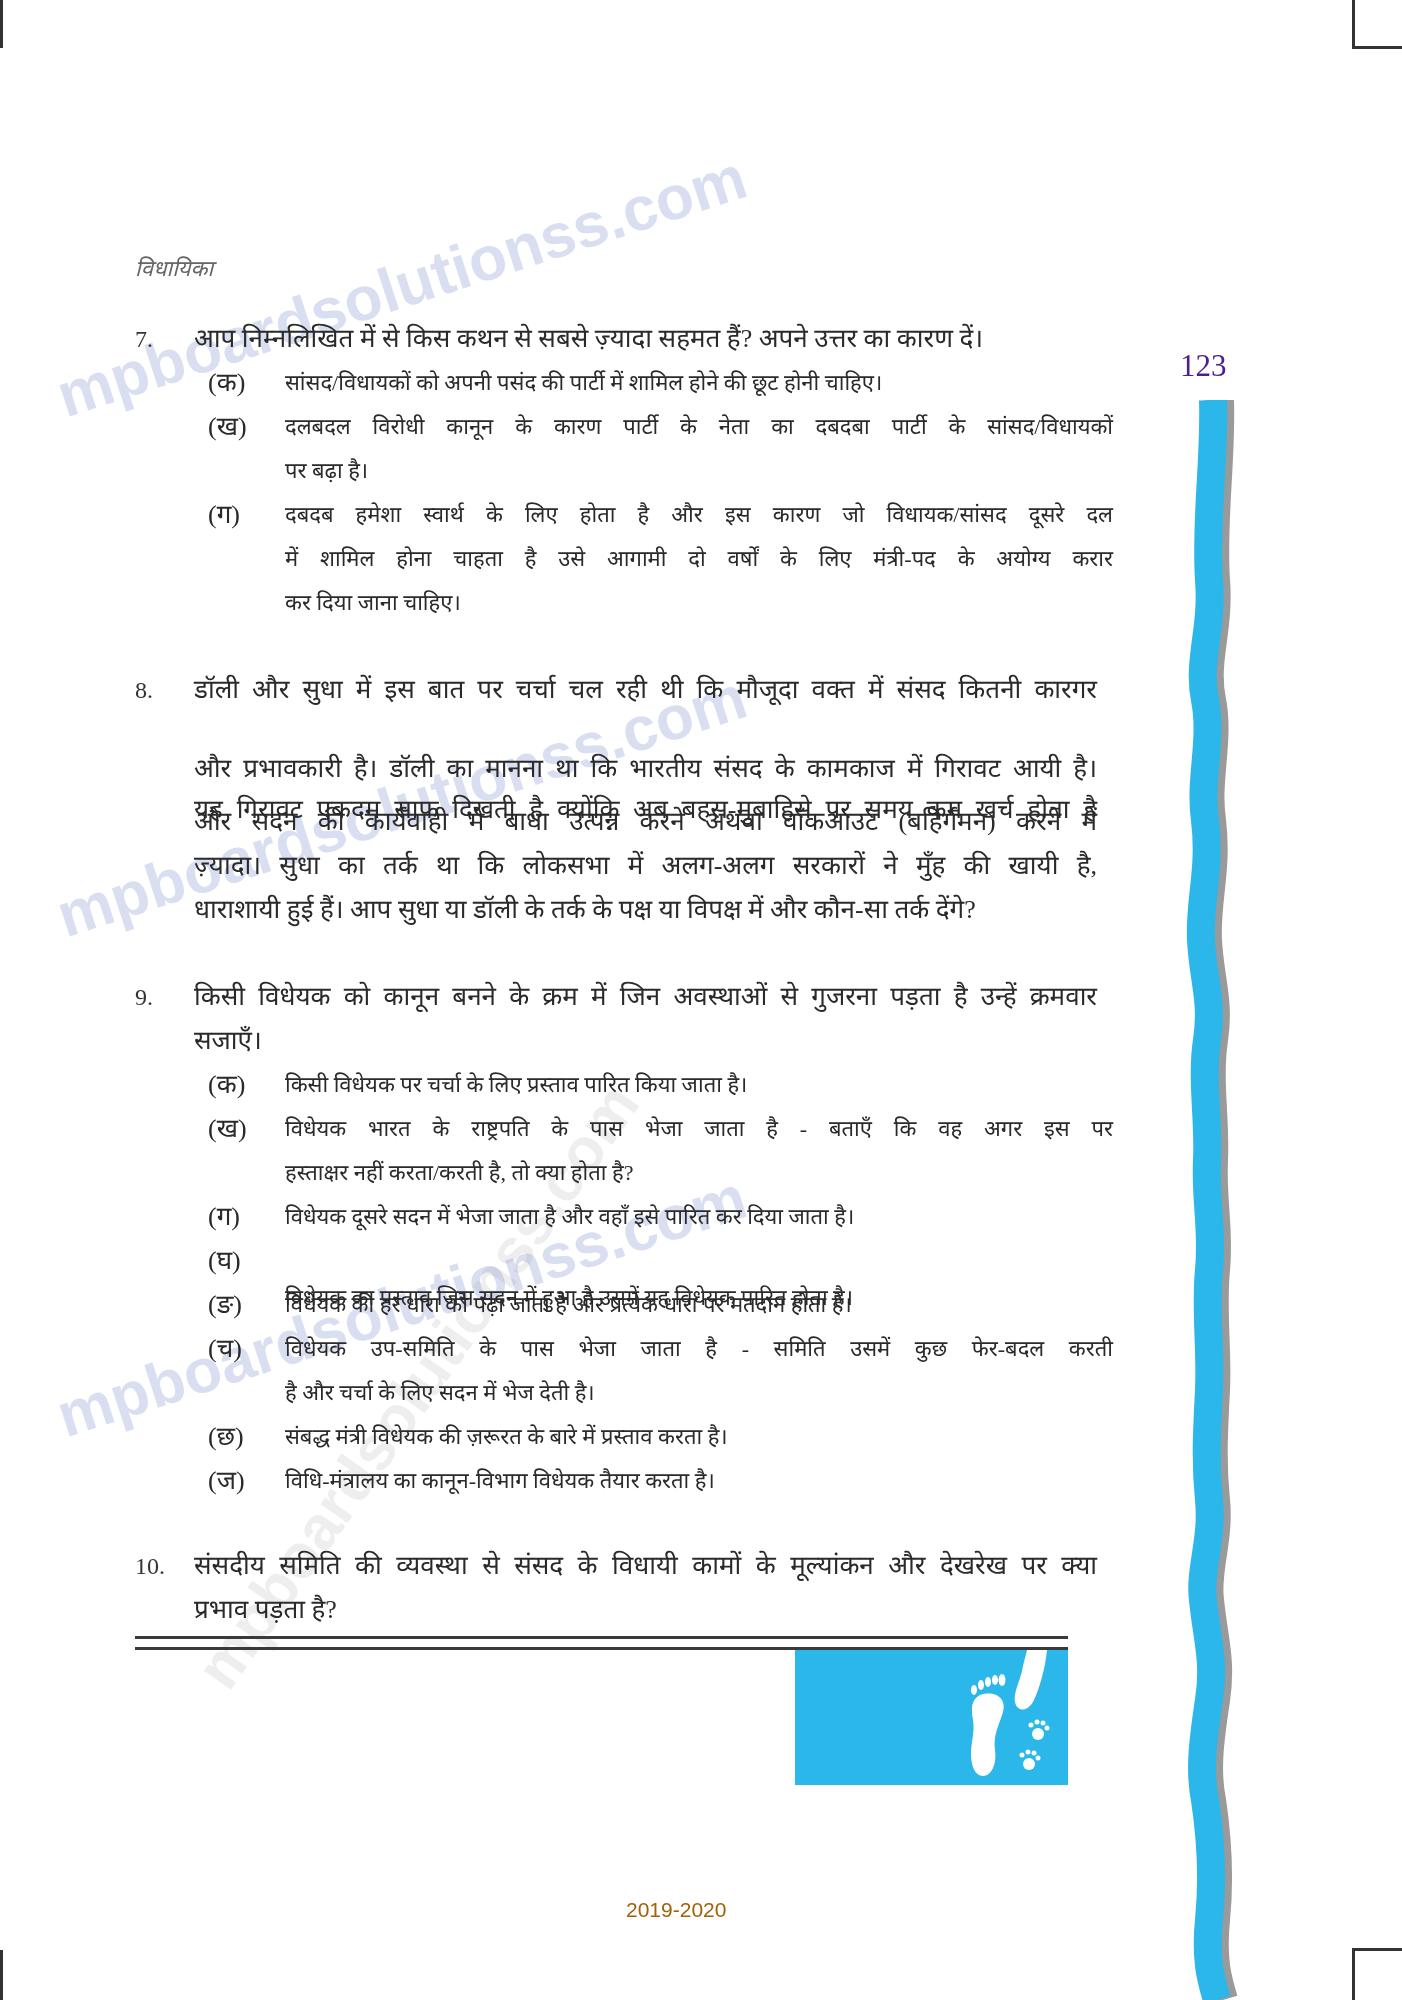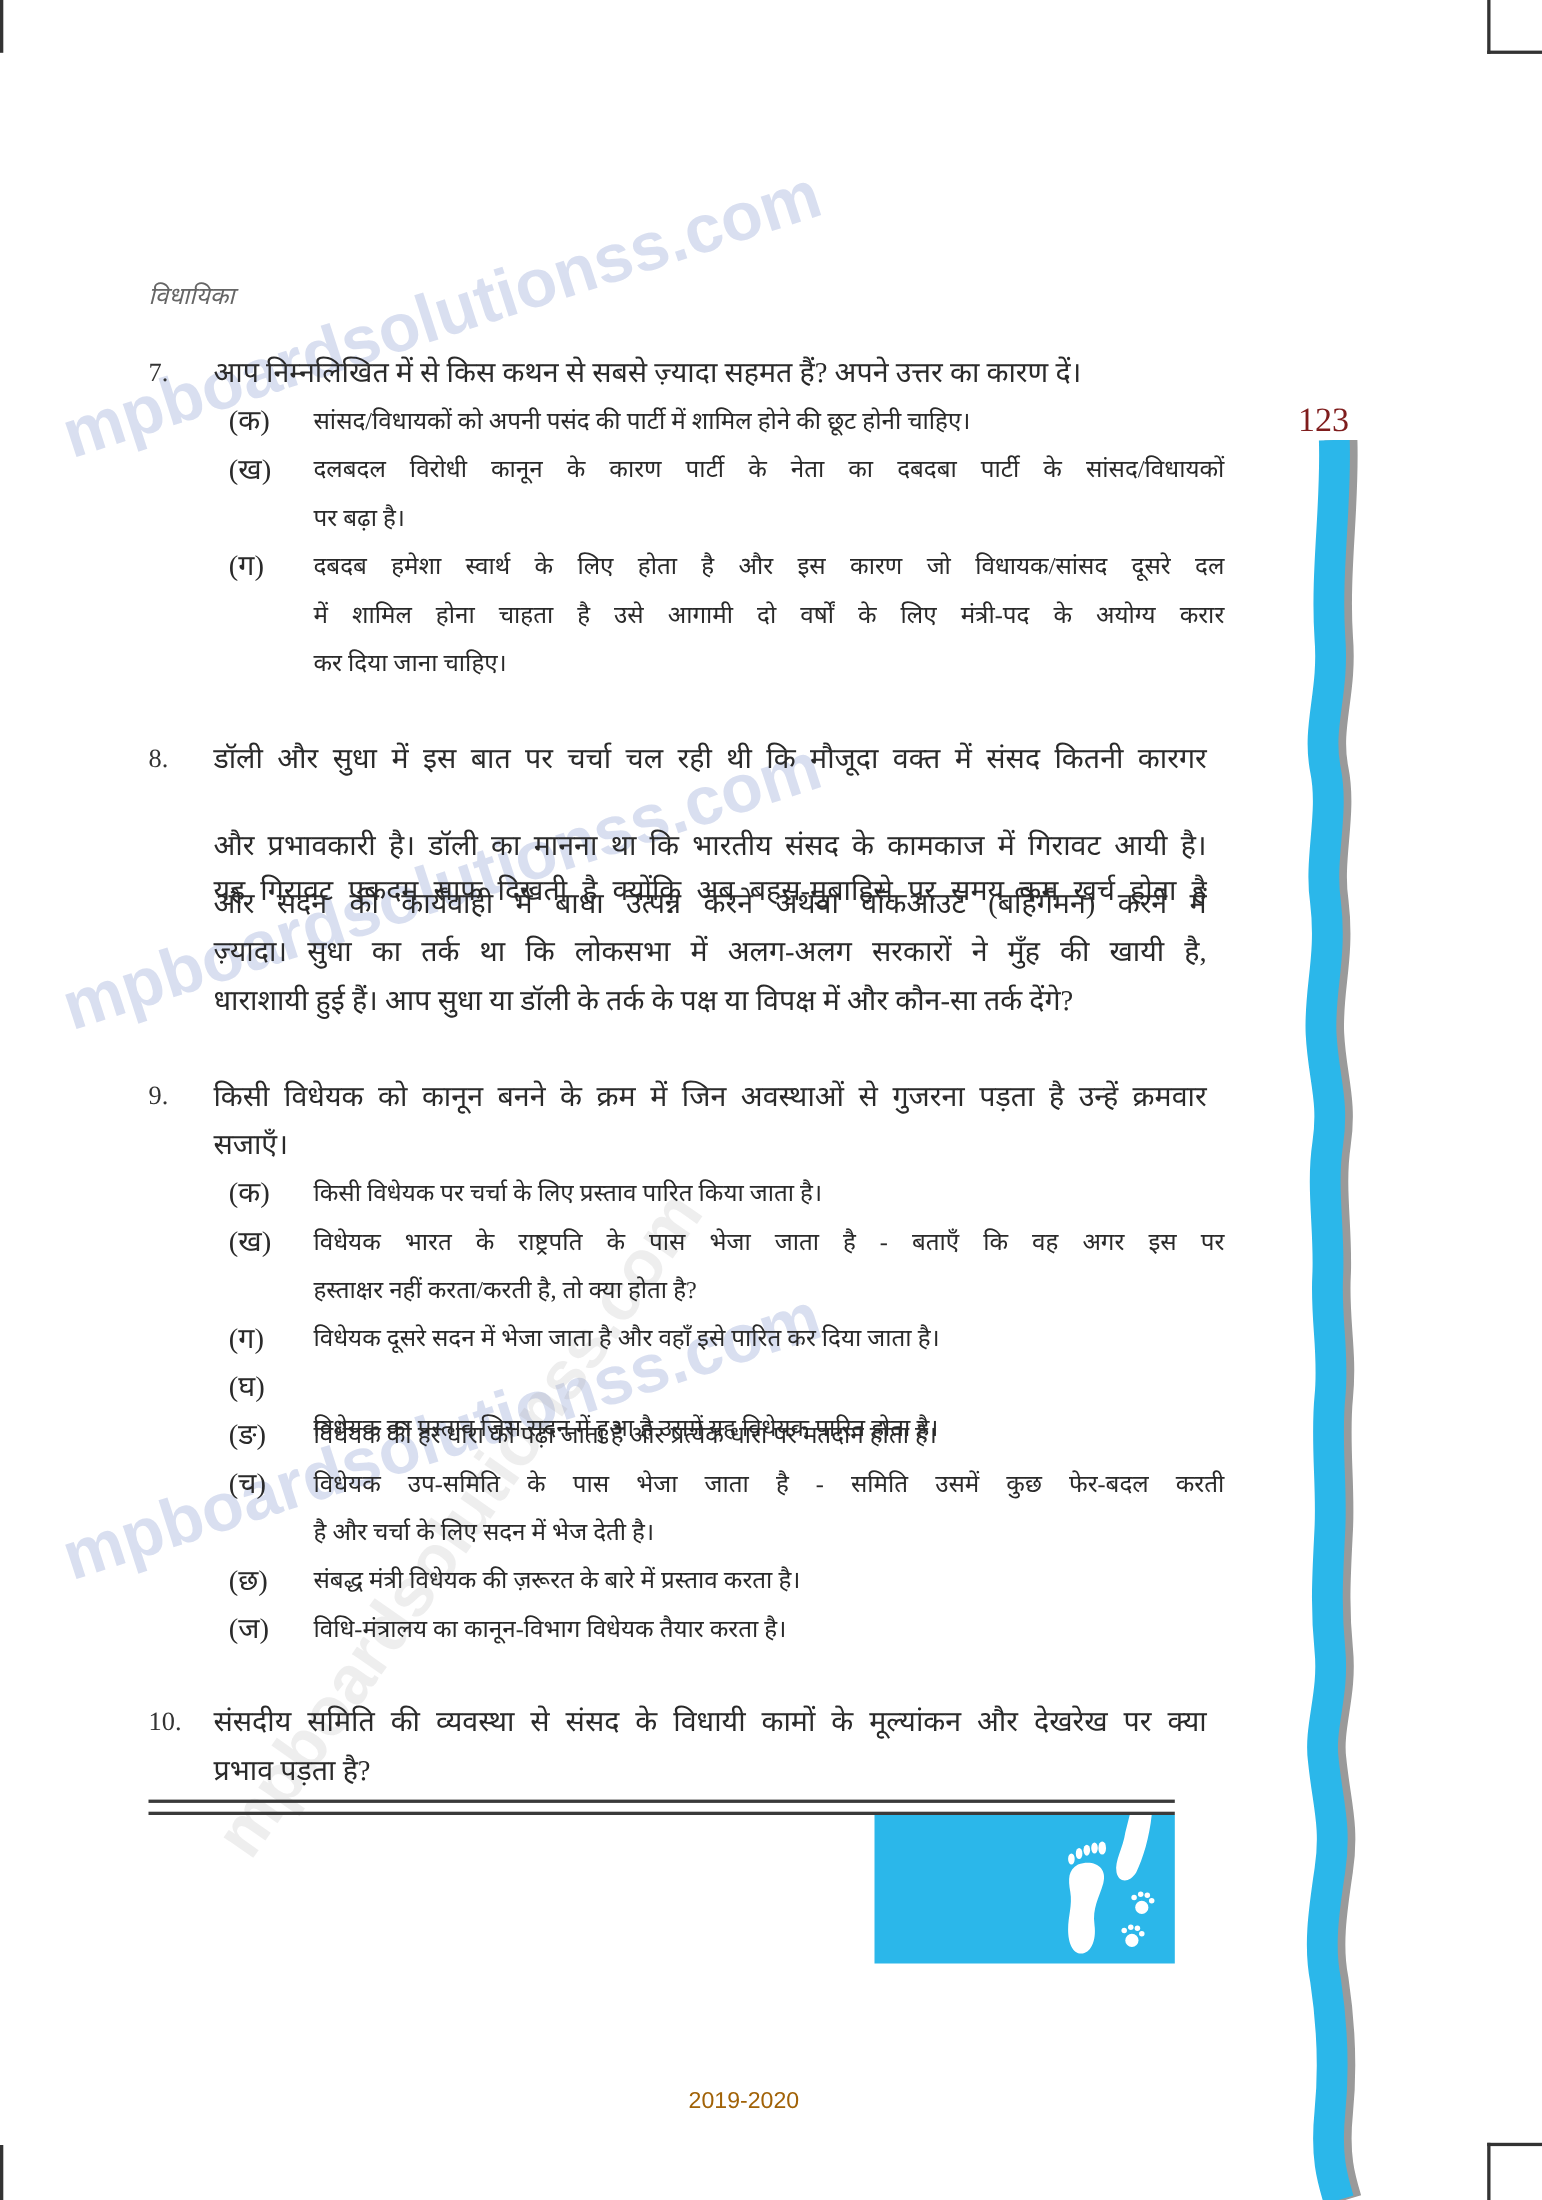--- a/index.html
+++ b/index.html
@@ -7,22 +7,22 @@
     width: 1402px; height: 2000px; position: relative; overflow: hidden;
     background: #ffffff; color: #2a2a2a;
     font-family: "Liberation Serif", "DejaVu Serif", serif;
   }
   .corner { position: absolute; background: #333; }
   .running-head {
     position: absolute; left: 135px; top: 252px;
     font-size: 22px; font-style: italic; color: #666;
   }
   .page-num {
-    position: absolute; left: 1180px; top: 364px;
-    font-size: 31px; color: #7f1d1d;
+    position: absolute; left: 1180px; top: 348px;
+    font-size: 31px; color: #4c1d95;
   }
   .qnum { position: absolute; left: 135px; font-size: 24px; line-height: 34px; color: #333; }
   .qtext { position: absolute; left: 194px; width: 903px; font-size: 26px; line-height: 34px; text-align: justify; text-align-last: justify; white-space: nowrap; }
   .qtext.last { text-align-last: left; }
   .sublabel { position: absolute; left: 208px; font-size: 26px; line-height: 34px; white-space: nowrap; }
   .subtext { position: absolute; left: 285px; width: 828px; font-size: 22px; line-height: 34px; text-align: justify; text-align-last: justify; white-space: nowrap; }
   .subtext.last { text-align-last: left; }
   .rule { position: absolute; left: 135px; width: 933px; height: 3px; background: #3a3a3a; }
   .footprint-box { position: absolute; left: 795px; top: 1650px; width: 273px; height: 135px; background: #2bb7ea; }
   .footer-year {

